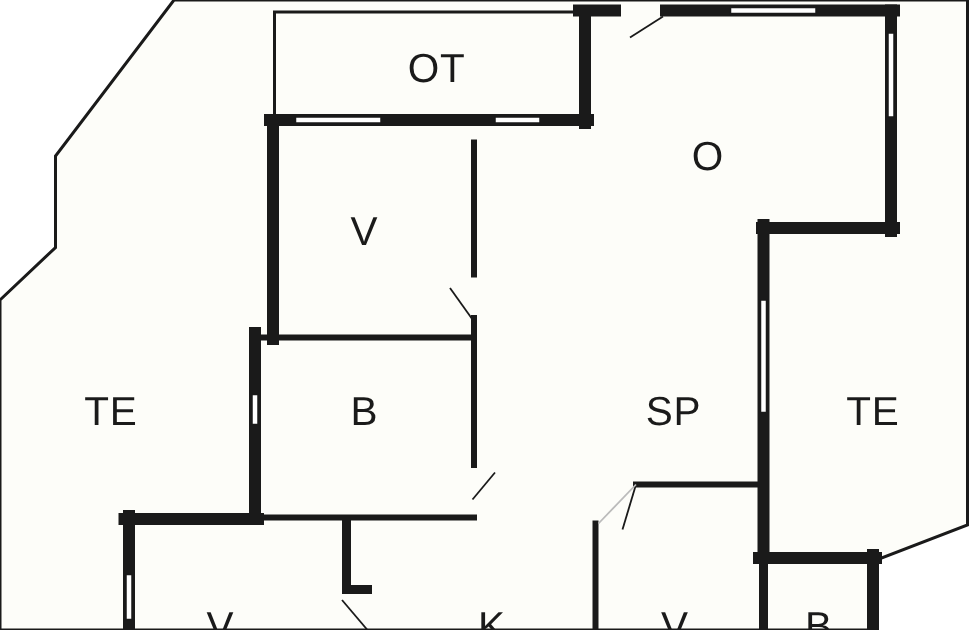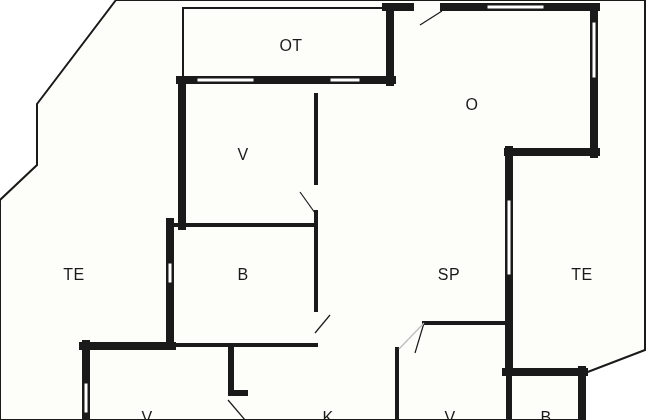--- a/index.html
+++ b/index.html
@@ -1,18 +1,18 @@
 <!DOCTYPE html>
 <html><head>
 <meta charset="utf-8">
 <style>
   html,body{margin:0;padding:0;background:#ffffff;}
   body{width:650px;height:420px;overflow:hidden;position:relative;font-family:"Liberation Sans",sans-serif;}
   #plan{position:absolute;left:0;top:0;width:650px;height:420px;}
-  .label{position:absolute;font-size:16px;color:#1a1a1a;transform:translate(-50%,-50%);white-space:nowrap;letter-spacing:0.5px;}
+  .label{position:absolute;font-size:27px;color:#1a1a1a;transform:translate(-50%,-50%);white-space:nowrap;letter-spacing:0.5px;}
 </style>
 </head>
 <body>
 
 <svg id="plan" viewBox="0 0 650 420" xmlns="http://www.w3.org/2000/svg">
 
   <rect x="0" y="0" width="650" height="420" fill="#ffffff"></rect>
   <polygon points="116,0 645,0 645,350 585,373 585,420 0,420 0,200 37,165 37,104" fill="#fdfdf9" stroke="#1a1a1a" stroke-width="2"></polygon>
 
   <polyline points="183,78 183,8 385,8" fill="none" stroke="#1a1a1a" stroke-width="2"></polyline>

